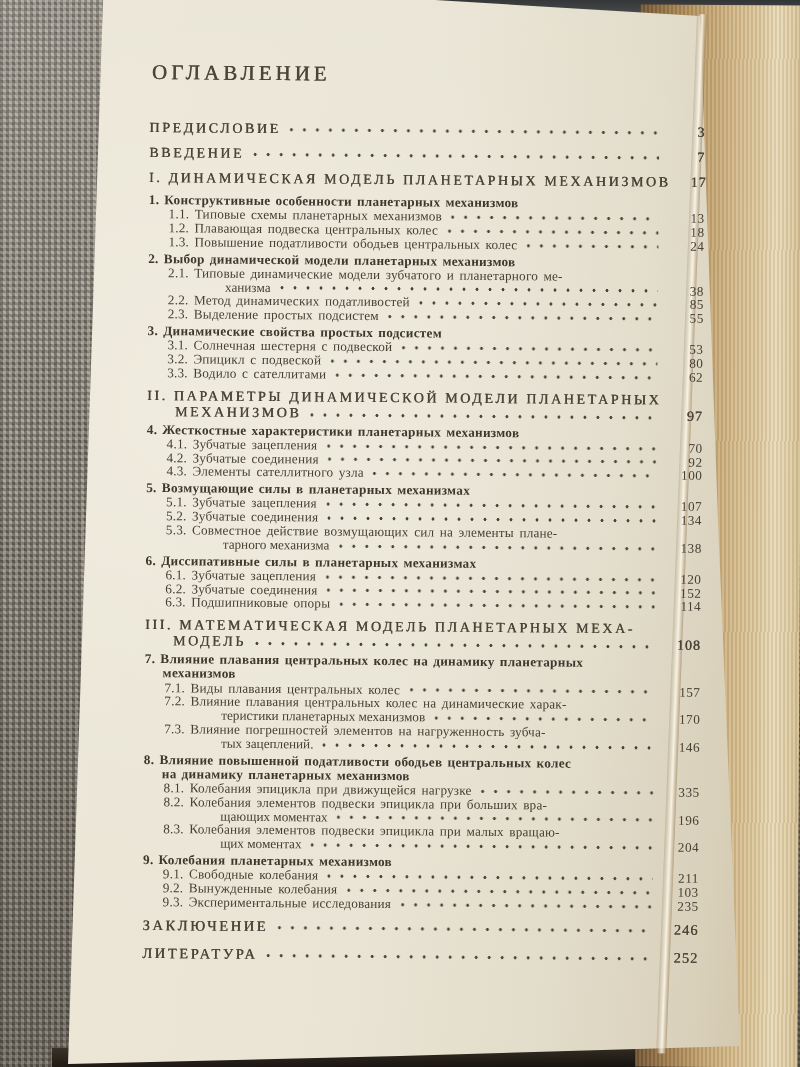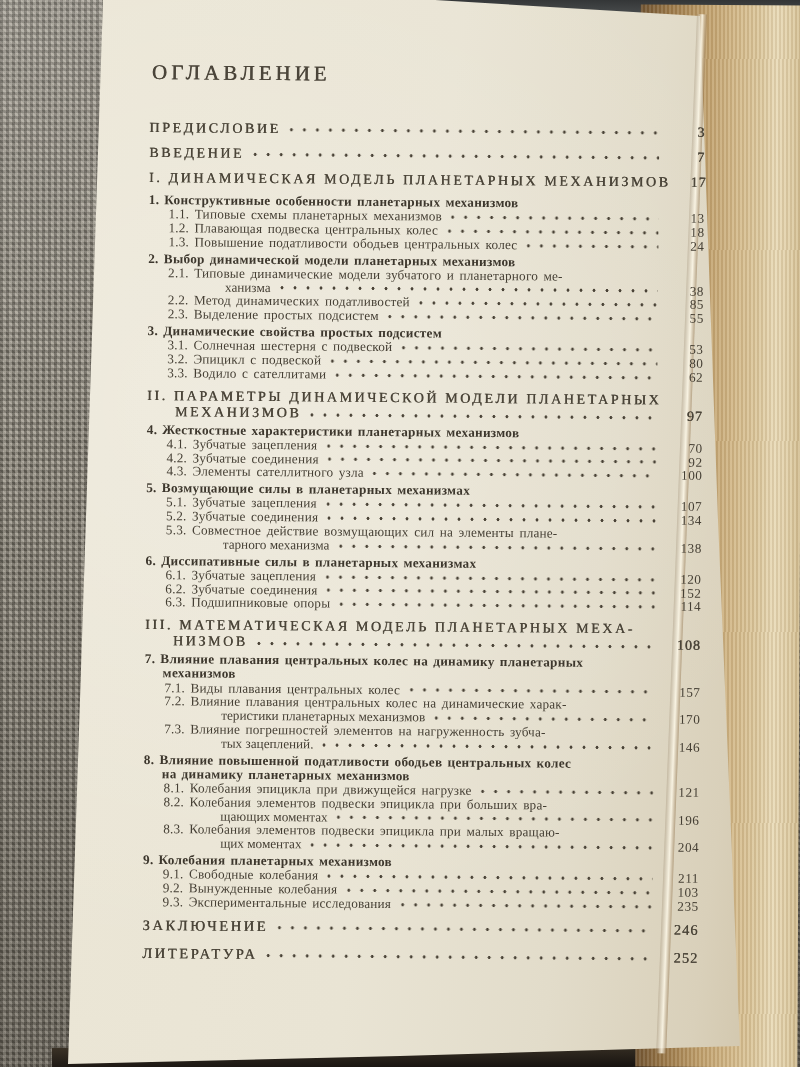--- a/index.html
+++ b/index.html
@@ -217,21 +217,21 @@
         </div>
         <div class="row r-sub">
           <span class="txt">6.3. Подшипниковые опоры</span>
           <span class="dots"></span>
           <span class="pg">114</span>
         </div>
         <div class="row r-caps">
           <span class="txt">III. МАТЕМАТИЧЕСКАЯ МОДЕЛЬ ПЛАНЕТАРНЫХ МЕХА-</span>
         </div>
         <div class="row r-caps-cont">
-          <span class="txt">НИЗМОВ</span>
+          <span class="txt">МОДЕЛЬ</span>
           <span class="dots"></span>
           <span class="pg">108</span>
         </div>
         <div class="row r-bold">
           <span class="txt">7. Влияние плавания центральных колес на динамику планетарных</span>
         </div>
         <div class="row r-bold-cont">
           <span class="txt">механизмов</span>
         </div>
         <div class="row r-sub">
@@ -257,21 +257,21 @@
         </div>
         <div class="row r-bold">
           <span class="txt">8. Влияние повышенной податливости ободьев центральных колес</span>
         </div>
         <div class="row r-bold-cont">
           <span class="txt">на динамику планетарных механизмов</span>
         </div>
         <div class="row r-sub">
           <span class="txt">8.1. Колебания эпицикла при движущейся нагрузке</span>
           <span class="dots"></span>
-          <span class="pg">121</span>
+          <span class="pg">335</span>
         </div>
         <div class="row r-sub">
           <span class="txt">8.2. Колебания элементов подвески эпицикла при больших вра-</span>
         </div>
         <div class="row r-cont">
           <span class="txt">щающих моментах</span>
           <span class="dots"></span>
           <span class="pg">196</span>
         </div>
         <div class="row r-sub">

